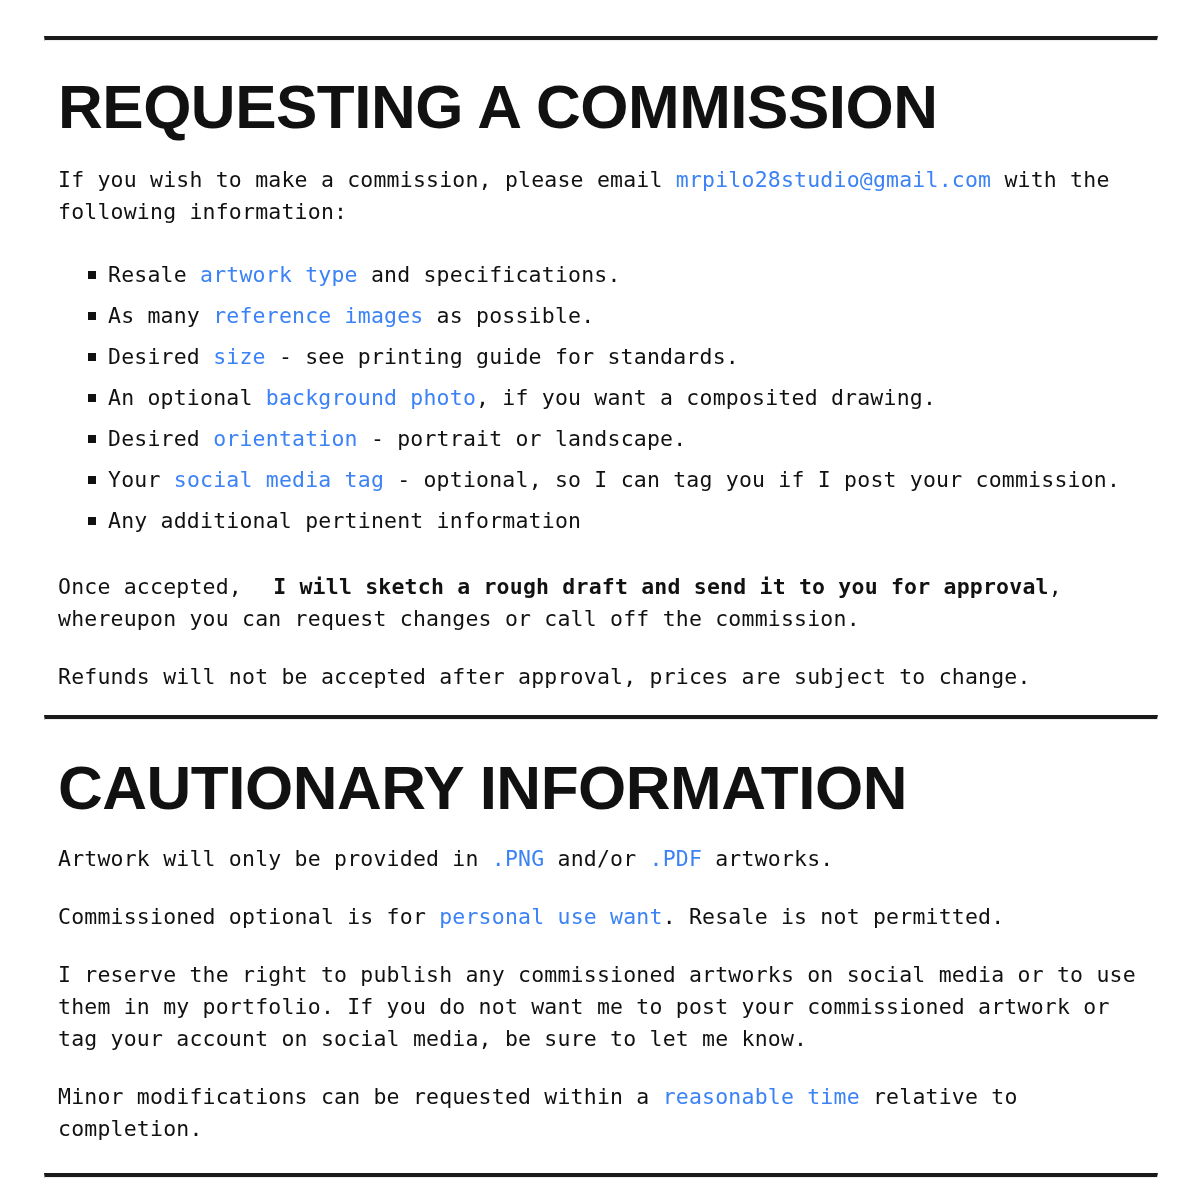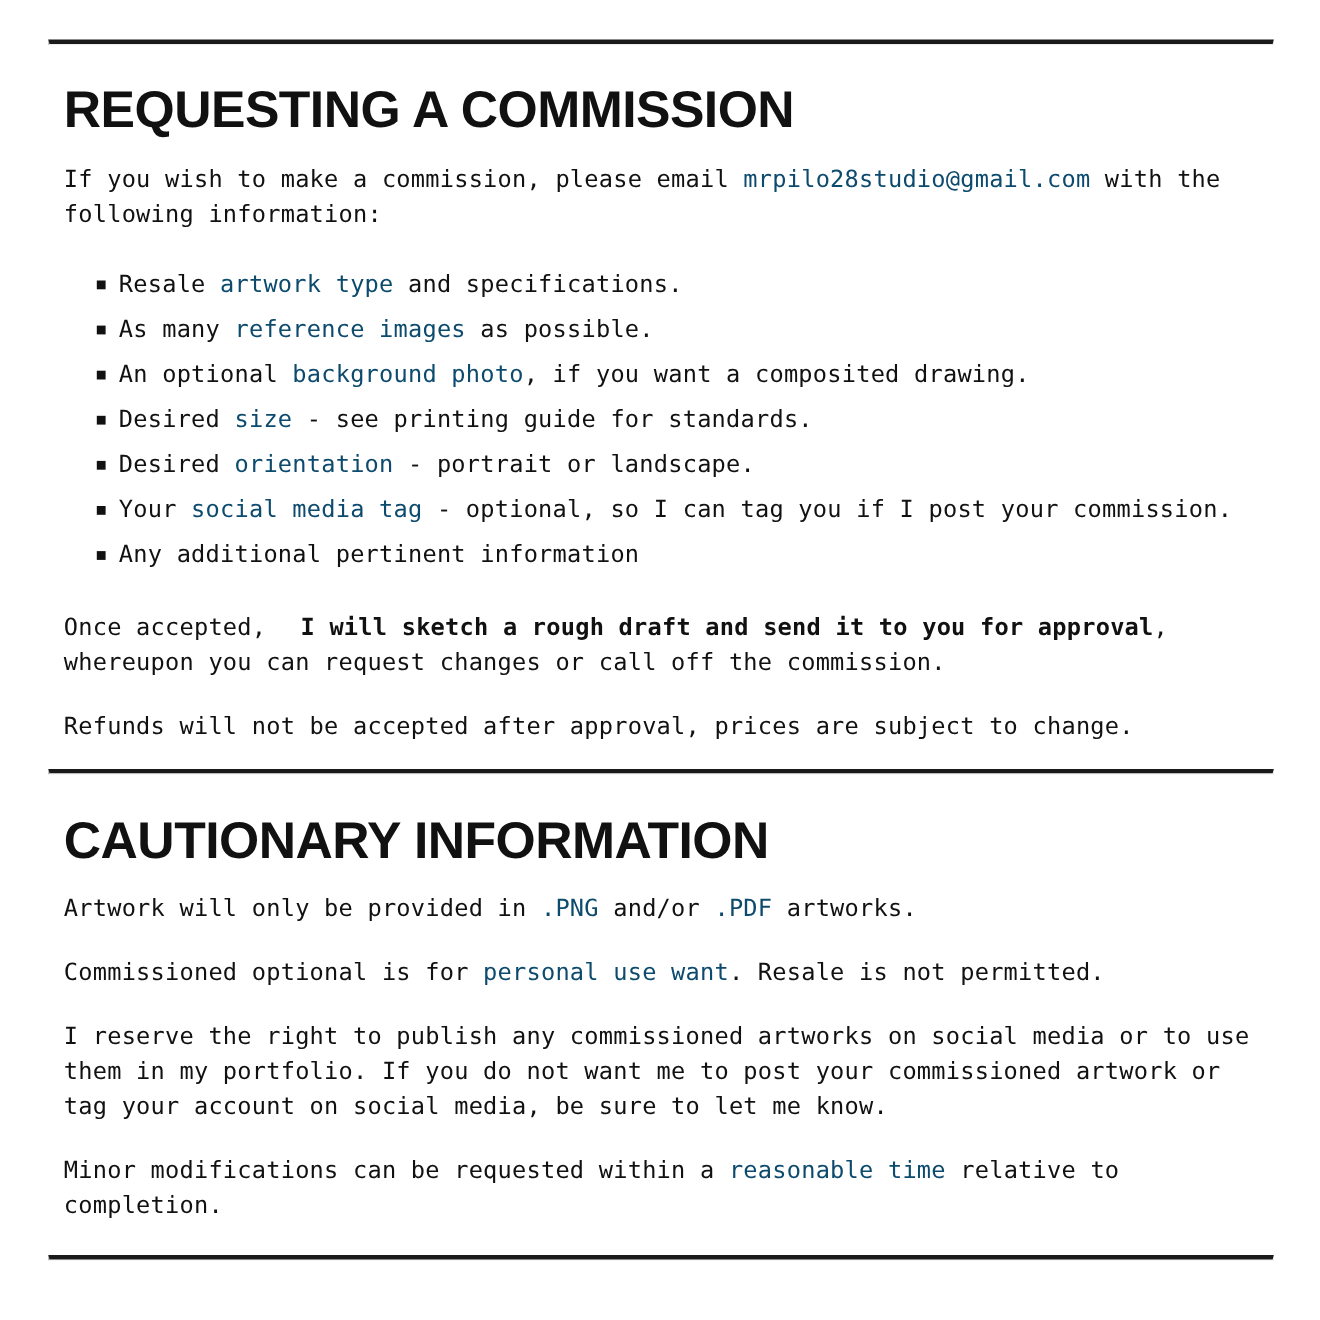--- a/index.html
+++ b/index.html
@@ -28,39 +28,39 @@
   }
   .rule-top { margin-top: 36px; }
   .rule-mid { margin-top: 22px; }
   .rule-bottom { margin-top: 28px; }
 
   .section { padding: 0 14px; }
 
   h1.section-title {
     font-family: "Liberation Sans", sans-serif;
     font-weight: bold;
-    font-size: 47px;
+    font-size: 62px;
     letter-spacing: -0.5px;
     margin: 30px 0 22px 0;
     color: #111111;
   }
   .section-2 h1.section-title {
     margin-top: 32px;
     margin-bottom: 20px;
   }
 
   p.body {
     font-size: 21.5px;
     line-height: 32px;
     margin: 0 0 18px 0;
     letter-spacing: 0.2px;
   }
   p.tight { margin-bottom: 0; }
 
-  .hl { color: #0c4a6e; }
+  .hl { color: #3b82f6; }
   .bold { font-weight: bold; margin-left: 18px; }
 
   ul.bullets {
     list-style: none;
     margin: 26px 0 30px 0;
     padding: 0 0 0 30px;
   }
   ul.bullets li {
     font-size: 21.5px;
     line-height: 41px;
@@ -87,22 +87,22 @@
   <hr class="rule rule-top">
 
   <div class="section section-1">
     <h1 class="section-title">REQUESTING A COMMISSION</h1>
 
     <p class="body"><span>If you wish to make a commission, please email </span><span class="hl">mrpilo28studio@gmail.com</span><span> with the following information:</span></p>
 
     <ul class="bullets">
       <li><span>Resale </span><span class="hl">artwork type</span><span> and specifications.</span></li>
       <li><span>As many </span><span class="hl">reference images</span><span> as possible.</span></li>
+      <li><span>Desired </span><span class="hl">size</span><span> - see printing guide for standards.</span></li>
       <li><span>An optional </span><span class="hl">background photo</span><span>, if you want a composited drawing.</span></li>
-      <li><span>Desired </span><span class="hl">size</span><span> - see printing guide for standards.</span></li>
       <li><span>Desired </span><span class="hl">orientation</span><span> - portrait or landscape.</span></li>
       <li><span>Your </span><span class="hl">social media tag</span><span> - optional, so I can tag you if I post your commission.</span></li>
       <li><span>Any additional pertinent information</span><span class="hl"></span><span></span></li>
     </ul>
 
     <p class="body"><span>Once accepted, </span><span class="bold">I will sketch a rough draft and send it to you for approval</span><span>, whereupon you can request changes or call off the commission.</span></p>
 
     <div class="spacer-sm"></div>
 
     <p class="body tight">Refunds will not be accepted after approval, prices are subject to change.</p>

